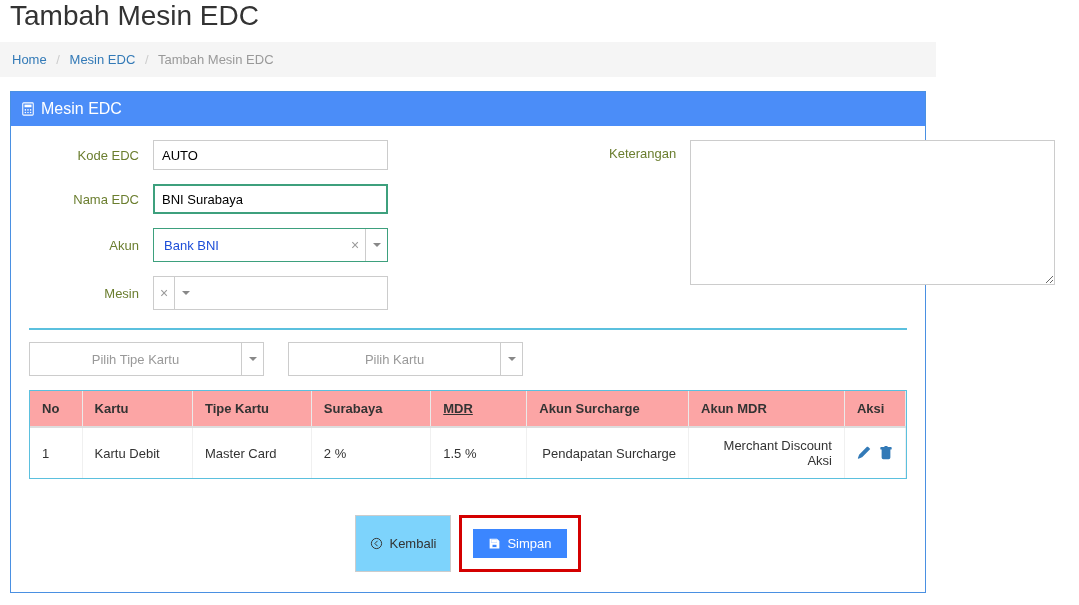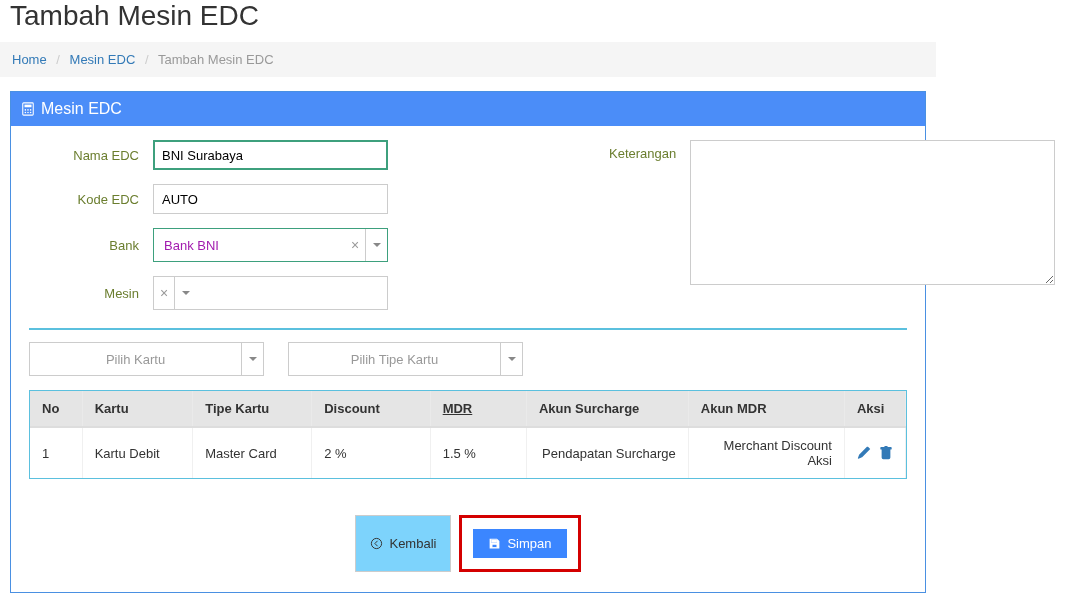--- a/index.html
+++ b/index.html
@@ -18,34 +18,34 @@
 .form-row { display: flex; gap: 40px; }
 .form-col-left { flex: 0 0 380px; }
 .form-col-right { flex: 1; display:flex; gap: 14px; }
 .form-group { display:flex; align-items:center; margin-bottom: 14px; gap: 14px; }
 .form-label { width: 110px; text-align: right; color: #6b7e2f; font-size: 13px; }
 .form-label-alt { color:#6b7e2f; }
 .text-input { width: 235px; height: 30px; border: 1px solid #ccc; padding: 4px 8px; font-size: 13px; }
 .text-input.highlight { border-color: #3da07d; box-shadow: 0 0 0 1px #3da07d inset; }
 .select2 { width:235px; height:34px; border:1px solid #ccc; display:flex; align-items:stretch; }
 .select2.highlight { border-color:#3da07d; }
-.select2-text { flex:1; padding:6px 10px; color:#a21caf; display:flex; align-items:center; }
+.select2-text { flex:1; padding:6px 10px; color:#1d4ed8; display:flex; align-items:center; }
 .select2-placeholder { color:#999; }
 .select2-clear { width:20px; display:flex; align-items:center; justify-content:center; color:#999; font-size:14px; cursor:pointer; }
 .select2-arrow { width:22px; border-left:1px solid #ccc; display:flex; align-items:center; justify-content:center; }
 .select2-arrow::after { content:""; border-left:4px solid transparent; border-right:4px solid transparent; border-top:4px solid #888; }
 .textarea { width: 365px; height: 145px; border: 1px solid #ccc; resize: both; padding:6px; }
 .hr { height:2px; background:#5bc0de; background: #70c7e0; margin: 4px 0 12px; border:none; }
 .hr { background:#5bc0de; }
 .filter-row { display:flex; gap:24px; margin-bottom:14px; }
 .filter-select { width:235px; height:34px; border:1px solid #ccc; display:flex; align-items:stretch; }
 .filter-select .select2-text { color:#999; text-align:center; justify-content:center; }
 .table-wrap { border:1px solid #70c7e0; border:1px solid #5bc0de; }
 table { width:100%; border-collapse: collapse; font-size:13px; }
-th { text-align:left; background:#e5e5e5; border-bottom:2px solid #ddd; border-right:1px solid #eaeaea; padding:10px 12px; font-weight:700; color:#333; }
+th { text-align:left; background:#fca5a5; border-bottom:2px solid #ddd; border-right:1px solid #eaeaea; padding:10px 12px; font-weight:700; color:#333; }
 td { padding:10px 12px; border-right:1px solid #f0f0f0; color:#333; }
 td.right { text-align:right; }
 .actions-cell { color:#337ab7; display:flex; gap:8px; justify-content:center; }
 .icon-btn { cursor:pointer; color:#337ab7; }
 .bottom-buttons { display:flex; justify-content:center; gap:8px; padding-top: 36px; }
 .btn { display:inline-flex; align-items:center; gap:6px; padding:6px 14px; font-size:13px; border:1px solid #ccc; background:#fff; cursor:pointer; }
 .btn-default { background:#7dd3fc; color:#333; }
 .btn-primary { background:#3b86ff; background:#337ab7; background:#398dff; color:#fff; border-color:#2e6da4; }
 .btn-primary { background:#3b86ff; }
 .save-highlight { padding:11px; border:3px solid #d40000; display:inline-flex; }
@@ -82,31 +82,31 @@
     </span>
     <span>Mesin EDC</span>
   </div>
 
   <div class="panel-body">
 
     <div class="form-row">
       <div class="form-col-left">
 
         <div class="form-group">
+          <label class="form-label">Kode EDC</label>
+          <input class="text-input" type="text" value="AUTO" style="">
+        </div>
+
+        <div class="form-group">
           <label class="form-label">Nama EDC</label>
           <input class="text-input highlight" type="text" value="BNI Surabaya" style="">
         </div>
 
         <div class="form-group">
-          <label class="form-label">Kode EDC</label>
-          <input class="text-input" type="text" value="AUTO" style="">
-        </div>
-
-        <div class="form-group">
-          <label class="form-label">Bank</label>
+          <label class="form-label">Akun</label>
           <div class="select2 highlight">
             <span class="select2-text">Bank BNI</span>
             <span class="select2-clear">×</span>
             <span class="select2-arrow"></span>
           </div>
         </div>
 
         <div class="form-group">
           <label class="form-label">Mesin</label>
           <div class="select2">
@@ -120,37 +120,37 @@
       <div class="form-col-right" style="padding-left:160px;">
         <label class="form-label form-label-alt" style="width:auto; padding-top:6px;">Keterangan</label>
         <textarea class="textarea" style=""></textarea>
       </div>
     </div>
 
     <hr class="hr">
 
     <div class="filter-row">
       <div class="filter-select">
+        <span class="select2-text select2-placeholder">Pilih Tipe Kartu</span>
+        <span class="select2-arrow"></span>
+      </div>
+      <div class="filter-select">
         <span class="select2-text select2-placeholder">Pilih Kartu</span>
-        <span class="select2-arrow"></span>
-      </div>
-      <div class="filter-select">
-        <span class="select2-text select2-placeholder">Pilih Tipe Kartu</span>
         <span class="select2-arrow"></span>
       </div>
     </div>
 
     <div class="table-wrap">
       <table>
         <thead>
           <tr>
             <th style="width:58px;">No</th>
             <th style="width:140px;">Kartu</th>
             <th style="width:150px;">Tipe Kartu</th>
-            <th style="width:140px;">Discount</th>
+            <th style="width:140px;">Surabaya</th>
             <th style="width:120px;text-decoration:underline;">MDR</th>
             <th style="width:200px;">Akun Surcharge</th>
             <th style="width:200px;">Akun MDR</th>
             <th style="width:60px;">Aksi</th>
           </tr>
         </thead>
         <tbody>
           <tr>
             <td>1</td>
             <td>Kartu Debit</td>

